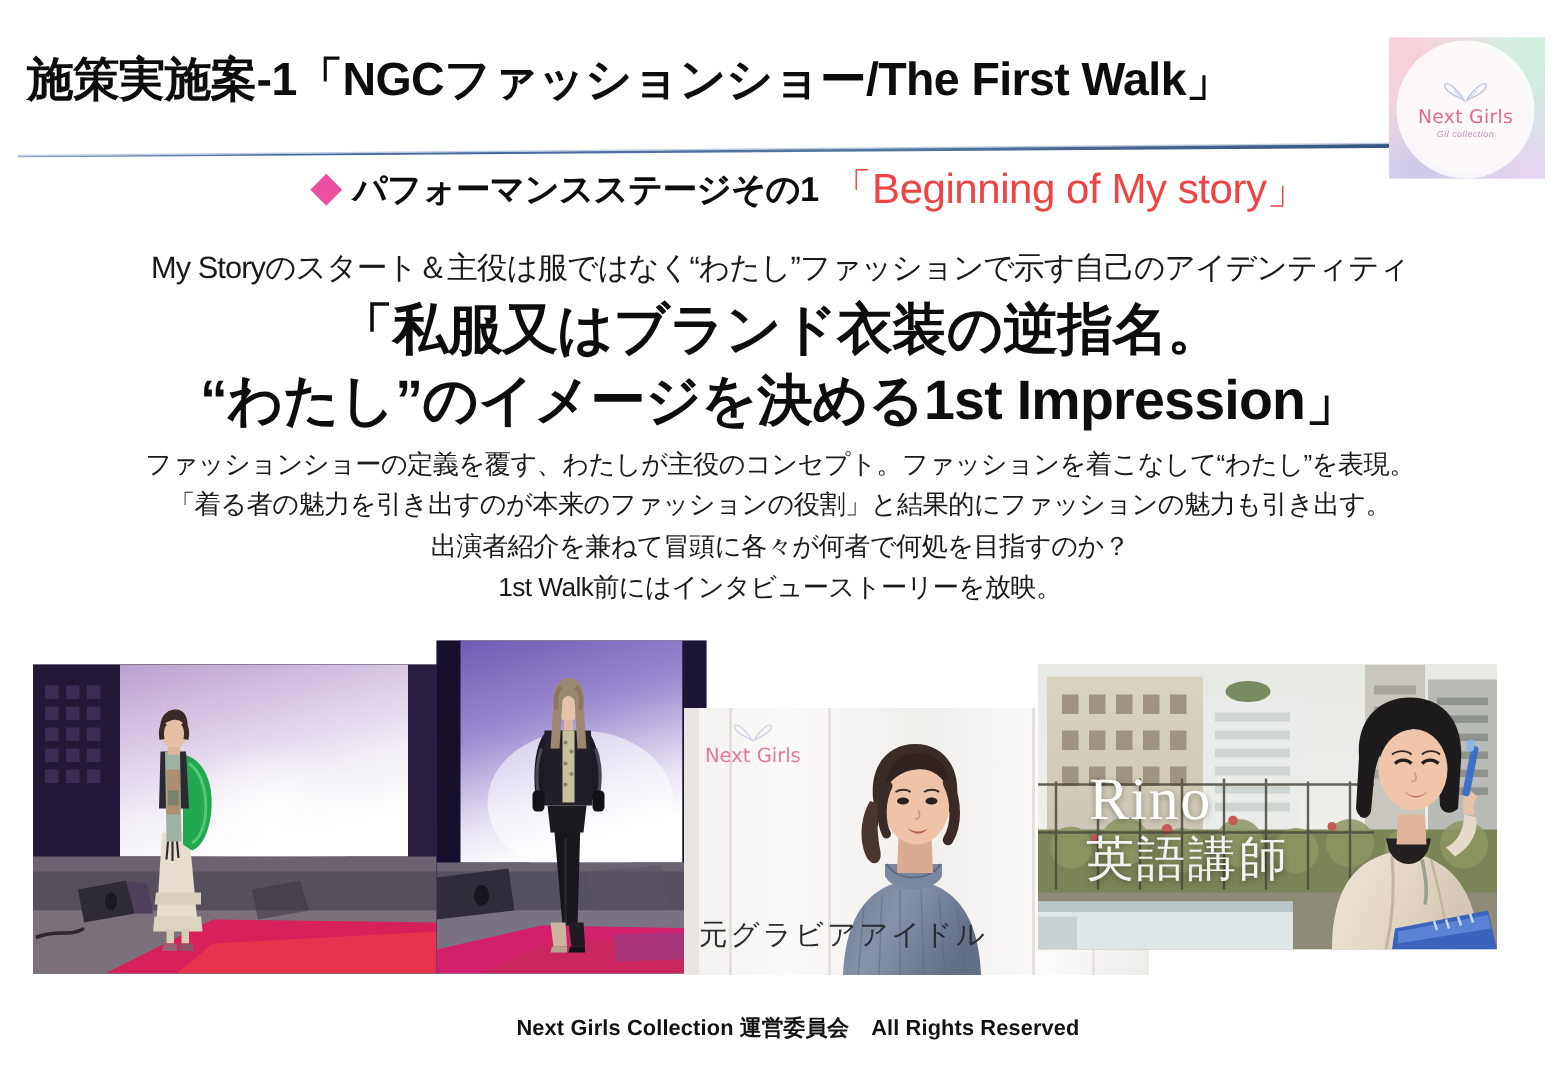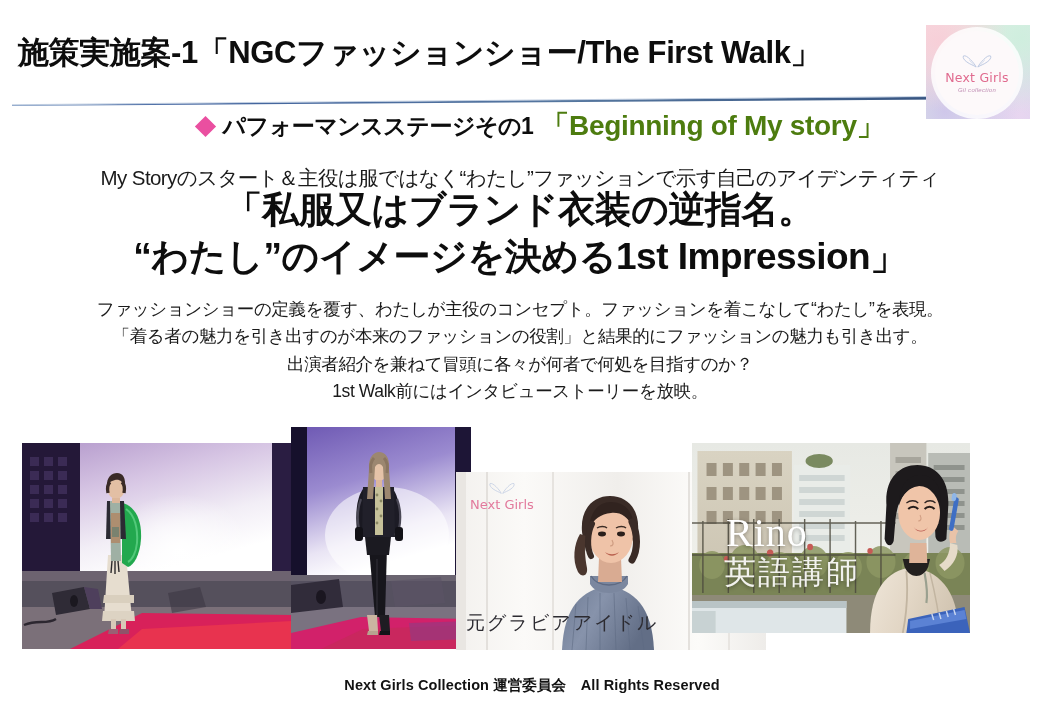--- a/index.html
+++ b/index.html
@@ -109,22 +109,22 @@
   }
   .subtitle-jp {
     font-size: 23px;
     font-weight: 700;
     color: #0d0d0d;
     white-space: nowrap;
     letter-spacing: -0.5px;
   }
   .subtitle-en {
     font-size: 28px;
-    font-weight: 700;
-    color: #4d7c0f;
+    font-weight: 400;
+    color: #ef4444;
     white-space: nowrap;
     letter-spacing: -0.3px;
   }
 
   
   .tagline {
     position: absolute;
     left: 0;
     top: 164px;
     width: 1040px;
@@ -132,21 +132,21 @@
     font-size: 20.5px;
     color: #1a1a1a;
     white-space: nowrap;
     letter-spacing: -0.6px;
   }
 
   
   .headline {
     position: absolute;
     left: 0;
-    top: 186px;
+    top: 196px;
     width: 1040px;
     text-align: center;
     font-size: 37px;
     font-weight: 700;
     color: #0d0d0d;
     line-height: 1.28;
     letter-spacing: -0.5px;
     white-space: nowrap;
   }
 
@@ -191,21 +191,21 @@
     left: 456px;
     top: 472px;
     width: 310px;
     height: 178px;
     background: #f4f2f1;
   }
   
   #photo-interview-rino {
     left: 692px;
     top: 443px;
-    width: 278px;
+    width: 306px;
     height: 190px;
     background: #cfd4cc;
   }
 
   .photo svg { display: block; width: 100%; height: 100%; }
 
   .photo-caption {
     position: absolute;
     pointer-events: none;
   }

